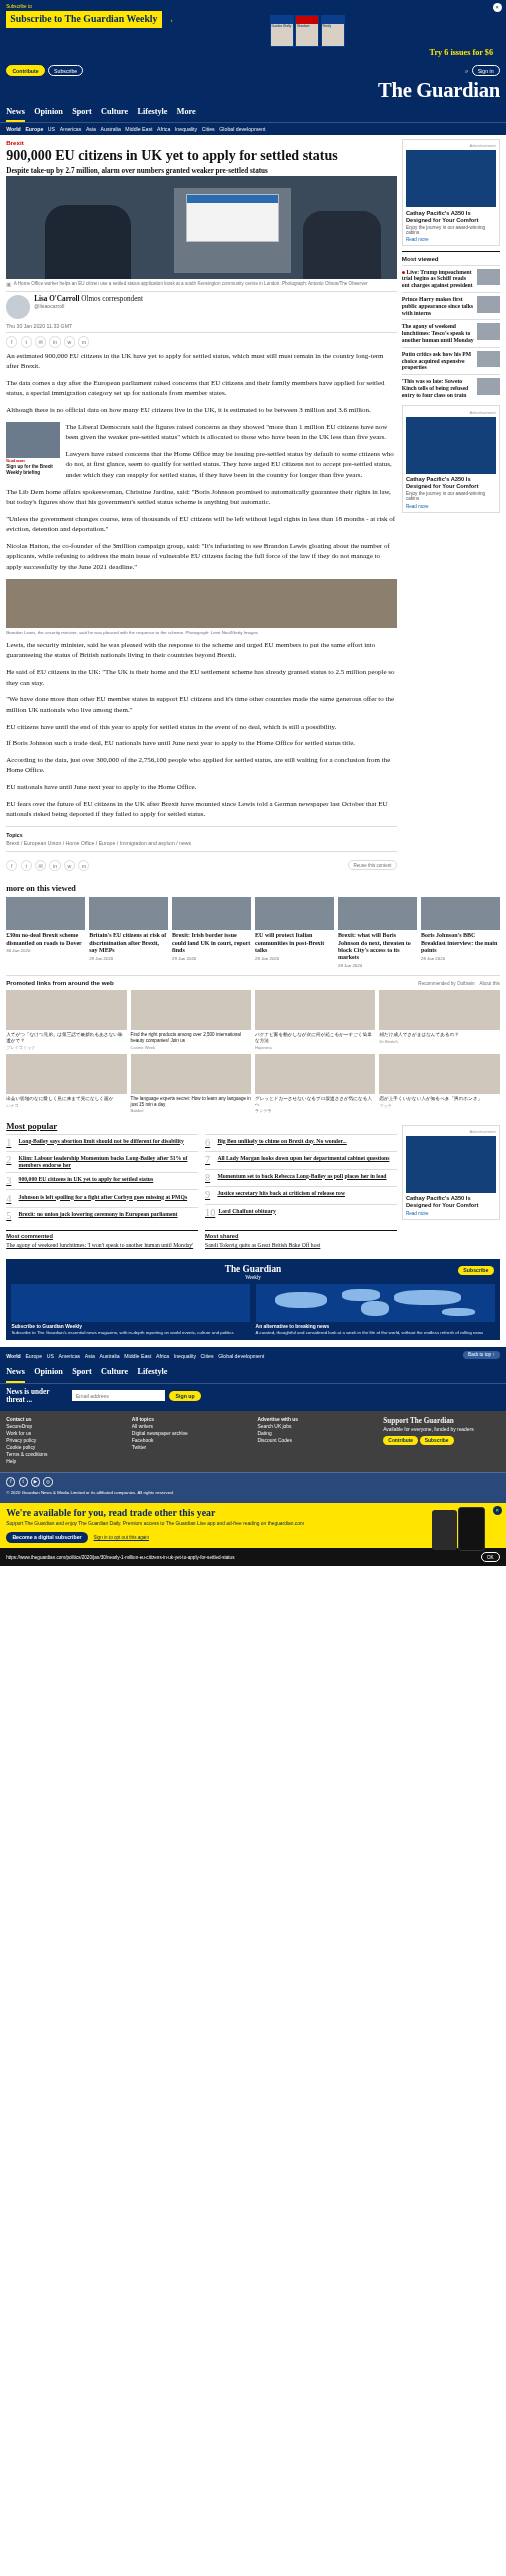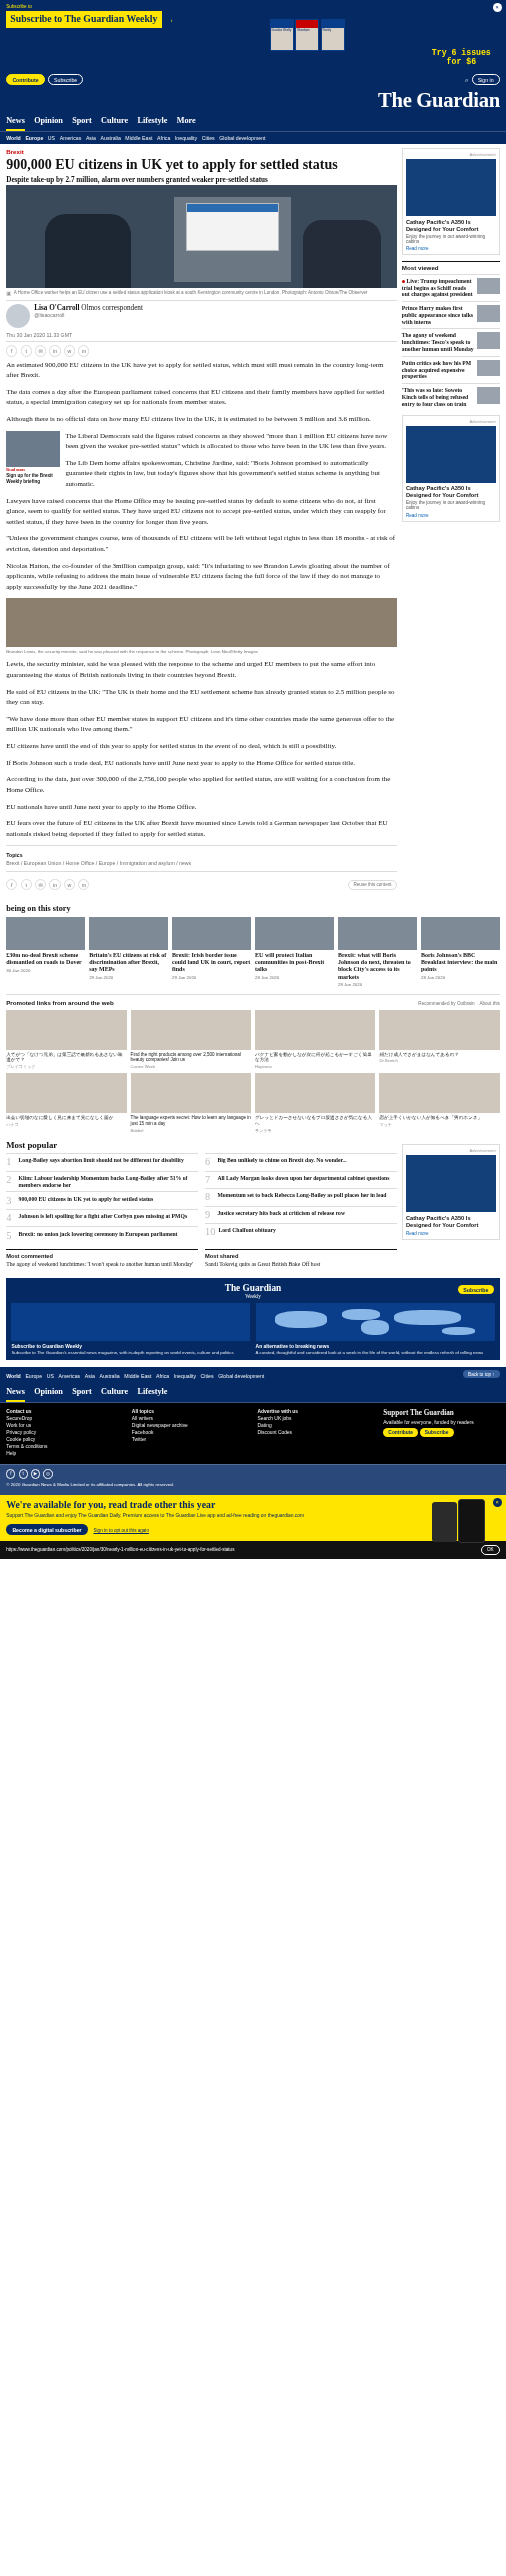--- a/index.html
+++ b/index.html
@@ -51,21 +51,21 @@
   .cover {
     width:24px;height:32px;background:#d9d0c5;
     border:0.5px solid #0b3e8a; position:relative; overflow:hidden;
   }
   .cover .cov-top { height:8.2px; background:#0b3e8a; }
   .cover .cov-txt { font-size:2.6px; padding:1px; color:#052962; font-family:"Liberation Sans",sans-serif;}
   .cover.red .cov-top{background:#c70000;}
   .promo-right {
     flex: 0 0 77px;
     color:#ffe500;
-    font-family:Liberation Mono, monospace;
+    font-family:Liberation Serif, serif;
     font-size:8.2px;
     font-weight:bold;
     line-height:1.1;
     text-align:center;
     align-self:center;
     margin-top:44px;
   }
   .promo-close {
     position:absolute; top:3.1px; right:4.1px;
     width:9.3px;height:9.3px;border-radius:50%;
@@ -267,21 +267,21 @@
   }
   .promoted-head .ph-title { font-family:"Liberation Sans",sans-serif; font-weight:bold; font-size:6.2px;}
   .promoted-head .ph-right { font-family:"Liberation Sans",sans-serif; font-size:4.6px; color:#707070;}
   .ob-grid { display:grid; grid-template-columns: repeat(4, 1fr); gap:4.1px; padding-top:4.1px; }
   .ob-item .ob-img { width:100%; height:40px; background:#cfc7bb; }
   .ob-item .ob-t { font-family:"Liberation Sans",sans-serif; font-size:4.6px; line-height:1.25; padding-top:2.1px;}
   .ob-item .ob-s { font-family:"Liberation Sans",sans-serif; font-size:4.1px; color:#888; padding-top:1px;}
 
   
   .most-popular { padding: 7.2px 6.2px 0 6.2px; display:flex; gap:5.2px; }
-  .mp-left { flex:1 1 auto; }
+  .mp-left { flex:1 1 auto;text-decoration:underline; }
   .mp-right { flex:0 0 98px; }
   .mp-head { font-family:"Liberation Serif",serif; font-size:8.8px; font-weight:bold; margin-bottom:3.1px;}
   .mp-cols { display:flex; gap:7.2px; }
   .mp-col { flex:1; }
   .mp-item { display:flex; gap:3.1px; padding:3.1px 0; border-top:0.5px solid #dcdcdc; }
   .mp-num { font-family:"Liberation Serif",serif; font-size:10.3px; color:#bbb; flex:0 0 9.3px; line-height:1;}
   .mp-txt { font-family:"Liberation Serif",serif; font-size:5.7px; line-height:1.2; font-weight:bold;}
 
   .mc-head { font-family:"Liberation Sans",sans-serif; font-weight:bold; font-size:5.7px; margin-top:5.2px; border-top:1px solid #121212; padding-top:2.6px;}
   .mc-quote { font-family:"Liberation Serif",serif; font-size:5.7px; line-height:1.25; padding:2.6px 0;}
@@ -321,21 +321,21 @@
   .news-signup .ns-title { font-family:"Liberation Serif",serif; font-weight:bold; font-size:7.2px; flex:0 0 62px;}
   .ns-input {
     background:#fff; border:none; padding:2.6px 3.6px; font-size:5.2px; width:93px;
     font-family:"Liberation Sans",sans-serif;
   }
   .ns-btn {
     background:#ffe500; color:#052962; border:none; border-radius:10.3px; padding:2.1px 6.2px;
     font-family:"Liberation Sans",sans-serif; font-size:5.2px; font-weight:bold; cursor:pointer;
   }
   .footer-cols {
-    background:#000000; color:#fff; display:flex; gap:9px; padding: 5.2px 6.2px 7.2px 6.2px;
+    background:#404040; color:#fff; display:flex; gap:9px; padding: 5.2px 6.2px 7.2px 6.2px;
     font-family:"Liberation Sans",sans-serif; font-size:4.9px;
   }
   .footer-cols .fc { flex:1; }
   .footer-cols .fc div { padding: 1px 0; opacity:.95; cursor:pointer; }
   .footer-support { flex: 0 0 108px; }
   .support-btn {
     background:#ffe500;color:#052962;border-radius:10.3px;padding:2.1px 5.2px;
     font-size:4.9px;font-weight:bold;display:inline-block;margin-top:2.1px;cursor:pointer;
   }
   .footer-bottom {
@@ -489,22 +489,22 @@
         <p>The data comes a day after the European parliament raised concerns that EU citizens and their family members have applied for settled status, a special immigration category set up for nationals from member states.</p>
         <p>Although there is no official data on how many EU citizens live in the UK, it is estimated to be between 3 million and 3.6 million.</p>
 
         <div class="float-left-promo">
           <div class="fp-img"></div>
           <div class="fp-label">Read more</div>
           <div class="fp-txt">Sign up for the Brexit Weekly briefing</div>
         </div>
 
         <p>The Liberal Democrats said the figures raised concerns as they showed "more than 1 million EU citizens have now been given the weaker pre-settled status" which is allocated to those who have been in the UK less than five years.</p>
+        <p>Lawyers have raised concerns that the Home Office may be issuing pre-settled status by default to some citizens who do not, at first glance, seem to qualify for settled status. They have urged EU citizens not to accept pre-settled status, under which they can reapply for settled status, if they have been in the country for longer than five years.</p>
         <p>The Lib Dem home affairs spokeswoman, Christine Jardine, said: "Boris Johnson promised to automatically guarantee their rights in law, but today's figures show that his government's settled status scheme is anything but automatic.</p>
-        <p>Lawyers have raised concerns that the Home Office may be issuing pre-settled status by default to some citizens who do not, at first glance, seem to qualify for settled status. They have urged EU citizens not to accept pre-settled status, under which they can reapply for settled status, if they have been in the country for longer than five years.</p>
         <p>"Unless the government changes course, tens of thousands of EU citizens will be left without legal rights in less than 18 months - at risk of eviction, detention and deportation."</p>
         <p>Nicolas Hatton, the co-founder of the 3million campaign group, said: "It's infuriating to see Brandon Lewis gloating about the number of applicants, while refusing to address the main issue of vulnerable EU citizens facing the full force of the law if they do not manage to apply successfully by the June 2021 deadline."</p>
 
         <div class="inline-img"></div>
         <div class="inline-cap">Brandon Lewis, the security minister, said he was pleased with the response to the scheme. Photograph: Leon Neal/Getty Images</div>
 
         <p>Lewis, the security minister, said he was pleased with the response to the scheme and urged EU members to put the same effort into guaranteeing the status of British nationals living in their countries beyond Brexit.</p>
         <p>He said of EU citizens in the UK: "The UK is their home and the EU settlement scheme has already granted status to 2.5 million people so they can stay.</p>
         <p>"We have done more than other EU member states in support EU citizens and it's time other countries made the same generous offer to the million UK nationals who live among them."</p>
         <p>EU citizens have until the end of this year to apply for settled status in the event of no deal, which is still a possibility.</p>
@@ -566,21 +566,21 @@
         <div class="ad-label">Advertisement</div>
         <div class="ad-img"></div>
         <div class="ad-title">Cathay Pacific's A350 Is Designed for Your Comfort</div>
         <div class="ad-sub">Enjoy the journey in our award-winning cabins</div>
         <div class="ad-cta">Read more</div>
       </div>
     </div>
   </div>
 
   <div class="strip">
-    <h2>being on this story</h2>
+    <h2>more on this viewed</h2>
     <div class="card-row">
       <div class="card">
         <div class="c-img"></div>
         <div class="c-title">£30m no-deal Brexit scheme dismantled on roads to Dover</div>
         <div class="c-meta">30 Jan 2020</div>
       </div>
       <div class="card">
         <div class="c-img"></div>
         <div class="c-title">Britain's EU citizens at risk of discrimination after Brexit, say MEPs</div>
         <div class="c-meta">29 Jan 2020</div>
@@ -774,20 +774,25 @@
     </div>
   </div>
   <div class="pillars">
     <div class="p-item active">News</div>
     <div class="p-item">Opinion</div>
     <div class="p-item">Sport</div>
     <div class="p-item">Culture</div>
     <div class="p-item">Lifestyle</div>
   </div>
 
+  <div class="news-signup">
+    <div class="ns-title">News is under threat ...</div>
+    <input class="ns-input" placeholder="Email address" style="">
+    <button class="ns-btn">Sign up</button>
+  </div>
 
   <div class="footer-cols">
     <div class="fc">
       <div style="font-weight:bold">Contact us</div>
       <div>SecureDrop</div>
       <div>Work for us</div>
       <div>Privacy policy</div>
       <div>Cookie policy</div>
       <div>Terms &amp; conditions</div>
       <div>Help</div>

